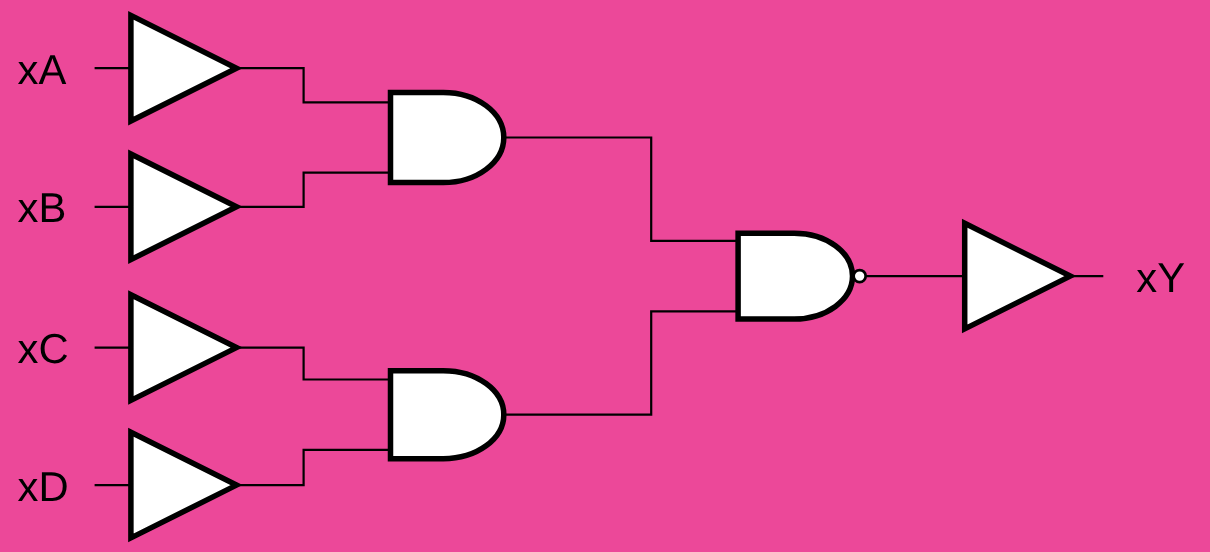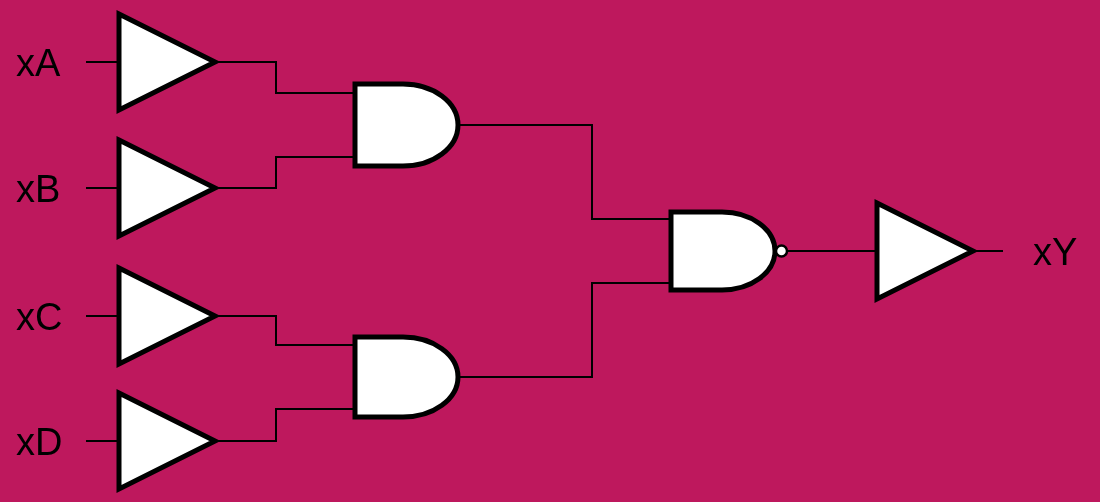--- a/index.html
+++ b/index.html
@@ -3,21 +3,21 @@
 <meta charset="utf-8">
 <style>
   html, body {
     margin: 0;
     padding: 0;
     background: #ffffff;
   }
   .stage {
     width: 1100px;
     height: 502px;
-    background: #be185d;
+    background: #ec4899;
     position: relative;
     overflow: hidden;
   }
   svg { display: block; }
   .wire {
     fill: none;
     stroke: #000000;
     stroke-width: 2;
     stroke-linecap: butt;
     stroke-linejoin: miter;

